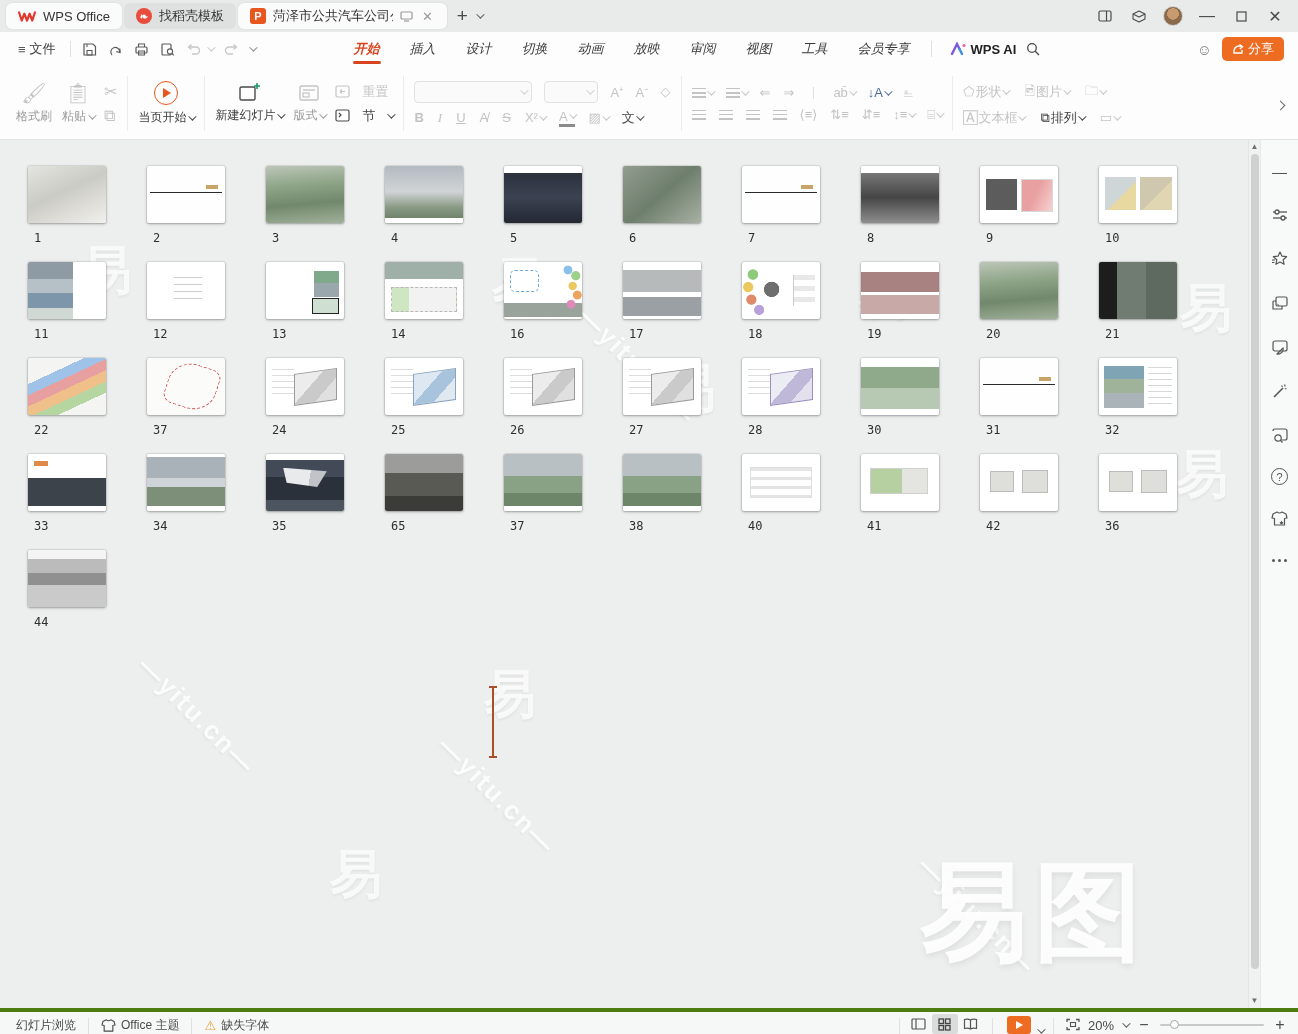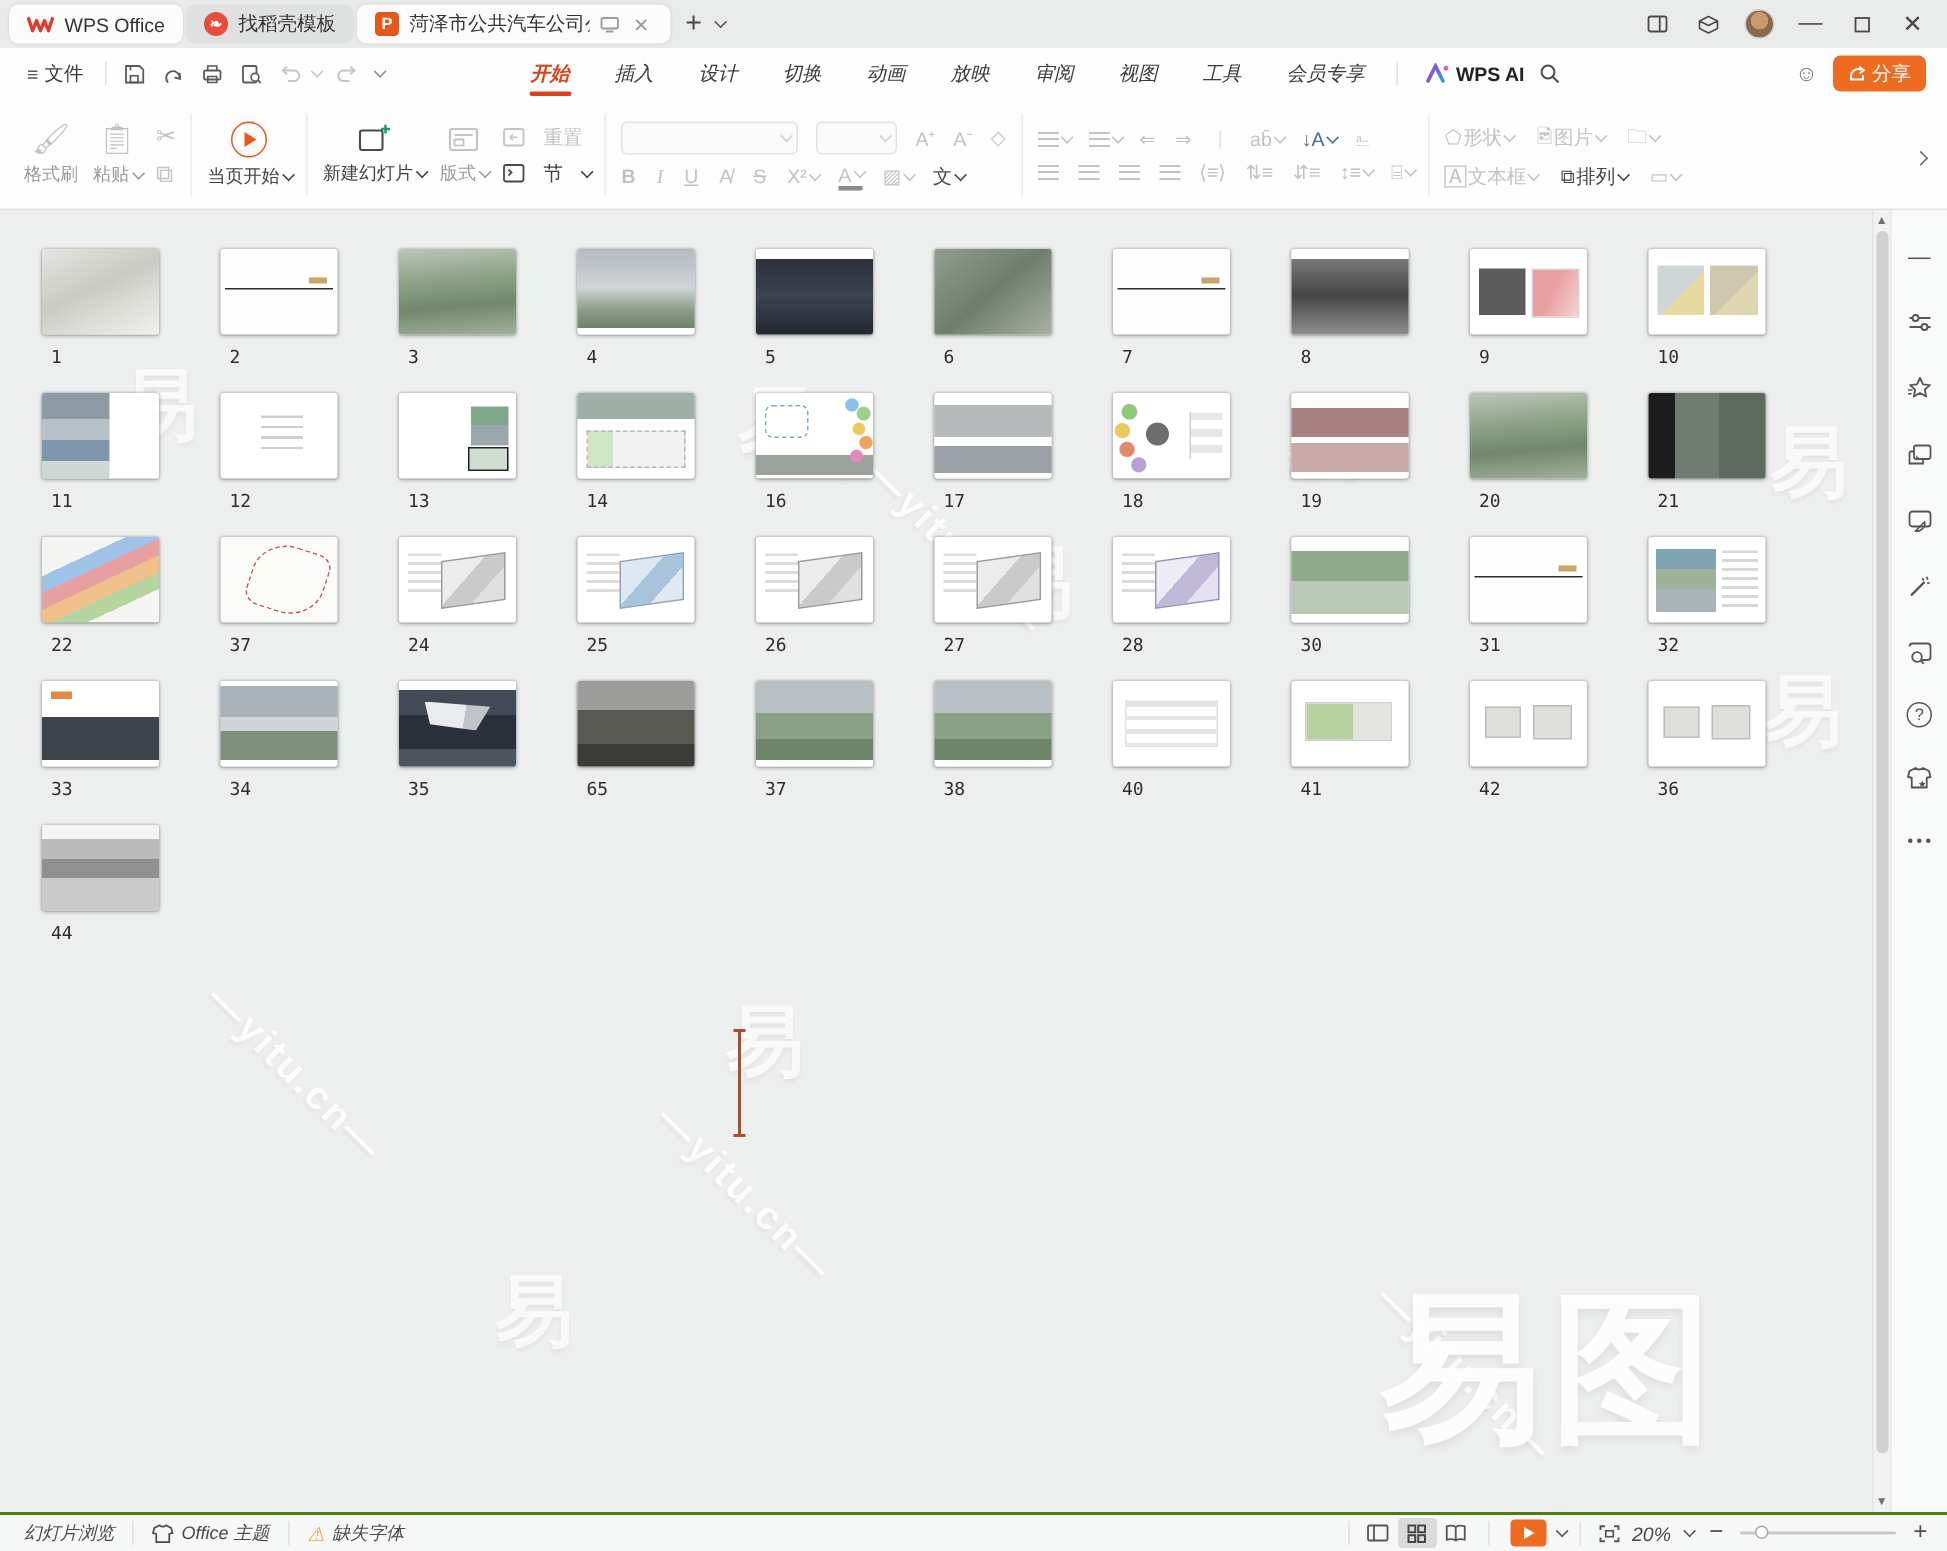--- a/index.html
+++ b/index.html
@@ -166,21 +166,21 @@
   .sc-track { flex:1; width:8px; margin:2px 0; position:relative; }
   .sc-thumb { position:absolute; top:0; left:0; width:8px; height:97%; background:#cfd0d0; border-radius:4px; }
 
   
   .sidebar { width:38px; background:#f8f9f9; border-left:1px solid #e8e8e8; display:flex; flex-direction:column; align-items:center; padding-top:20px; gap:22px; flex:0 0 auto; color:#555; }
   .sb-ic { width:22px; height:22px; display:flex; align-items:center; justify-content:center; font-size:15px; }
   .qmark { width:17px; height:17px; border:1.3px solid #555; border-radius:50%; font-size:11px; display:flex; align-items:center; justify-content:center; }
   .dots3 { display:flex; gap:3px; } .dots3 i { width:3px; height:3px; border-radius:50%; background:#555; }
 
   
-  .statusbar { height:26px; background:#f6f7f7; border-top:2px solid #4d7c0f; display:flex; align-items:center; font-size:12px; color:#4a4a4a; padding:0 10px; flex:0 0 auto;font-style:italic; }
+  .statusbar { height:26px; background:#f6f7f7; border-top:4px solid #4d7c0f; display:flex; align-items:flex-end; font-size:12px; color:#4a4a4a; padding:0 10px; flex:0 0 auto; }
   .statusbar .grow { flex:1; }
   .st-item { display:flex; align-items:center; gap:5px; padding:0 6px; }
   .warn { color:#e9a13b; font-size:13px; }
   .viewic { width:26px; height:20px; display:flex; align-items:center; justify-content:center; border-radius:3px; color:#555; }
   .viewic.active { background:#dadbdb; }
   .play-sm { width:24px; height:18px; background:#ed6c21; border-radius:3px; display:flex; align-items:center; justify-content:center; margin-left:8px; }
   .play-sm .tri { width:0; height:0; border-left:7px solid #fff; border-top:4.5px solid transparent; border-bottom:4.5px solid transparent; margin-left:1px; }
   .zoomwrap { display:flex; align-items:center; gap:8px; margin-left:2px; }
   .slider { width:104px; height:2px; background:#c9c9c9; position:relative; border-radius:2px; }
   .slider .knob { position:absolute; top:-4px; left:10px; width:9px; height:9px; background:#fdfdfd; border:1px solid #a8a8a8; border-radius:50%; }

